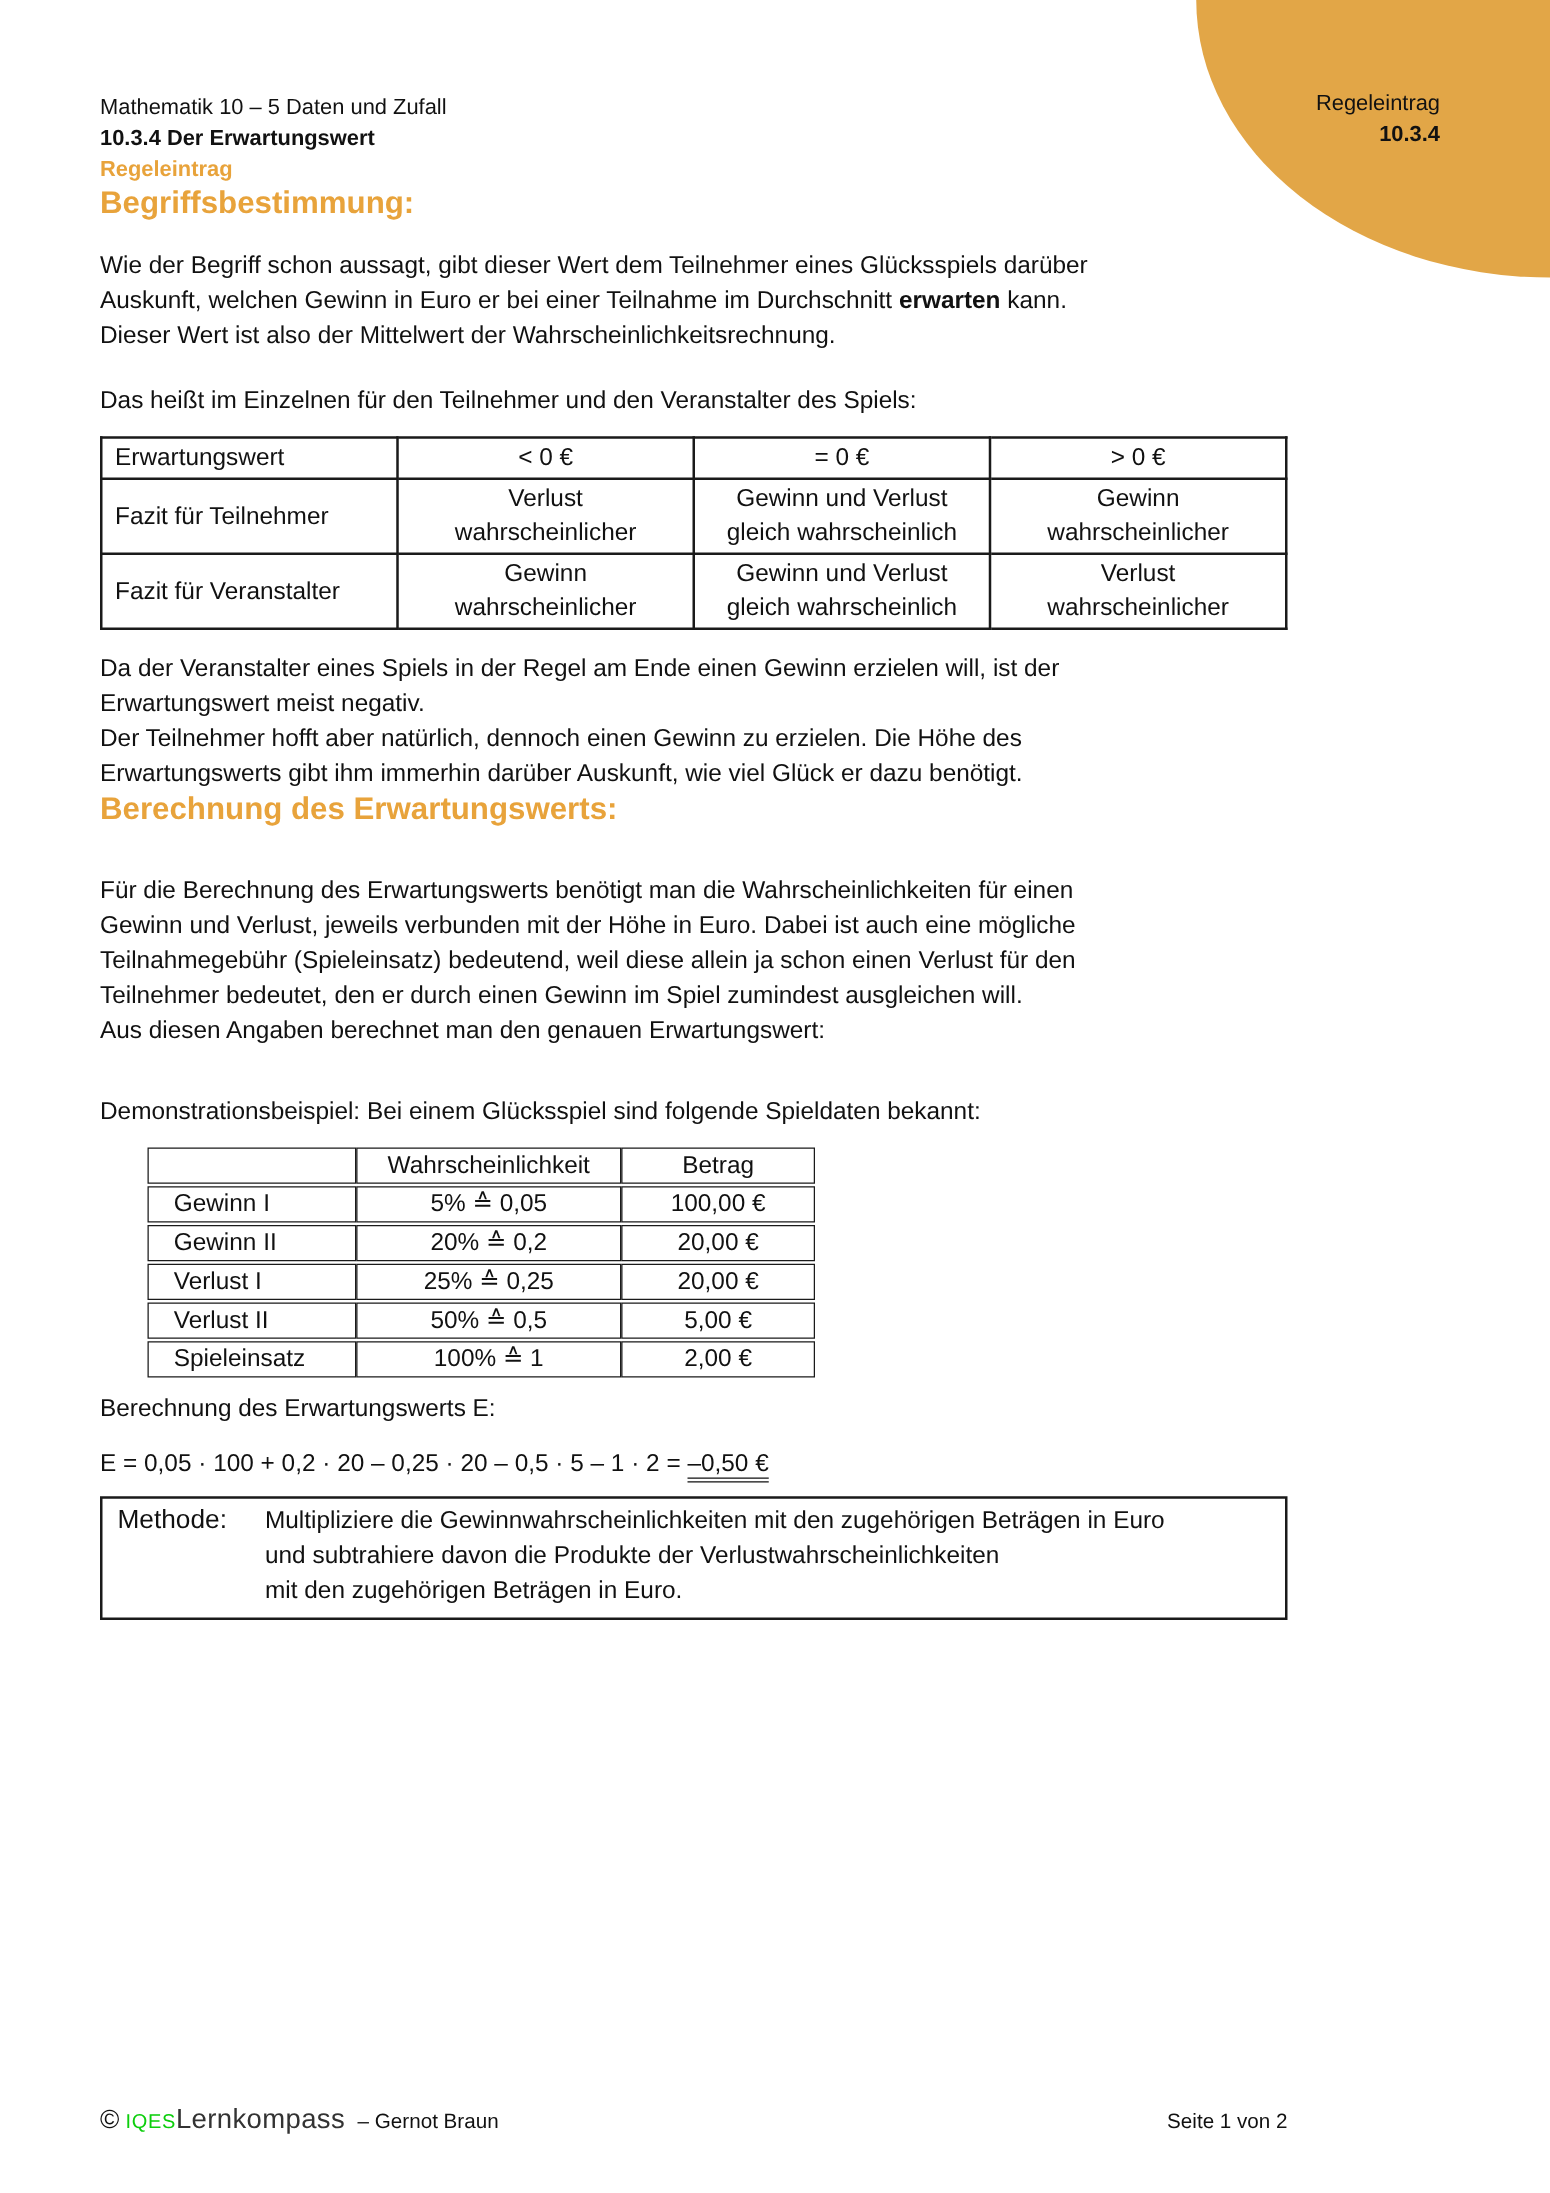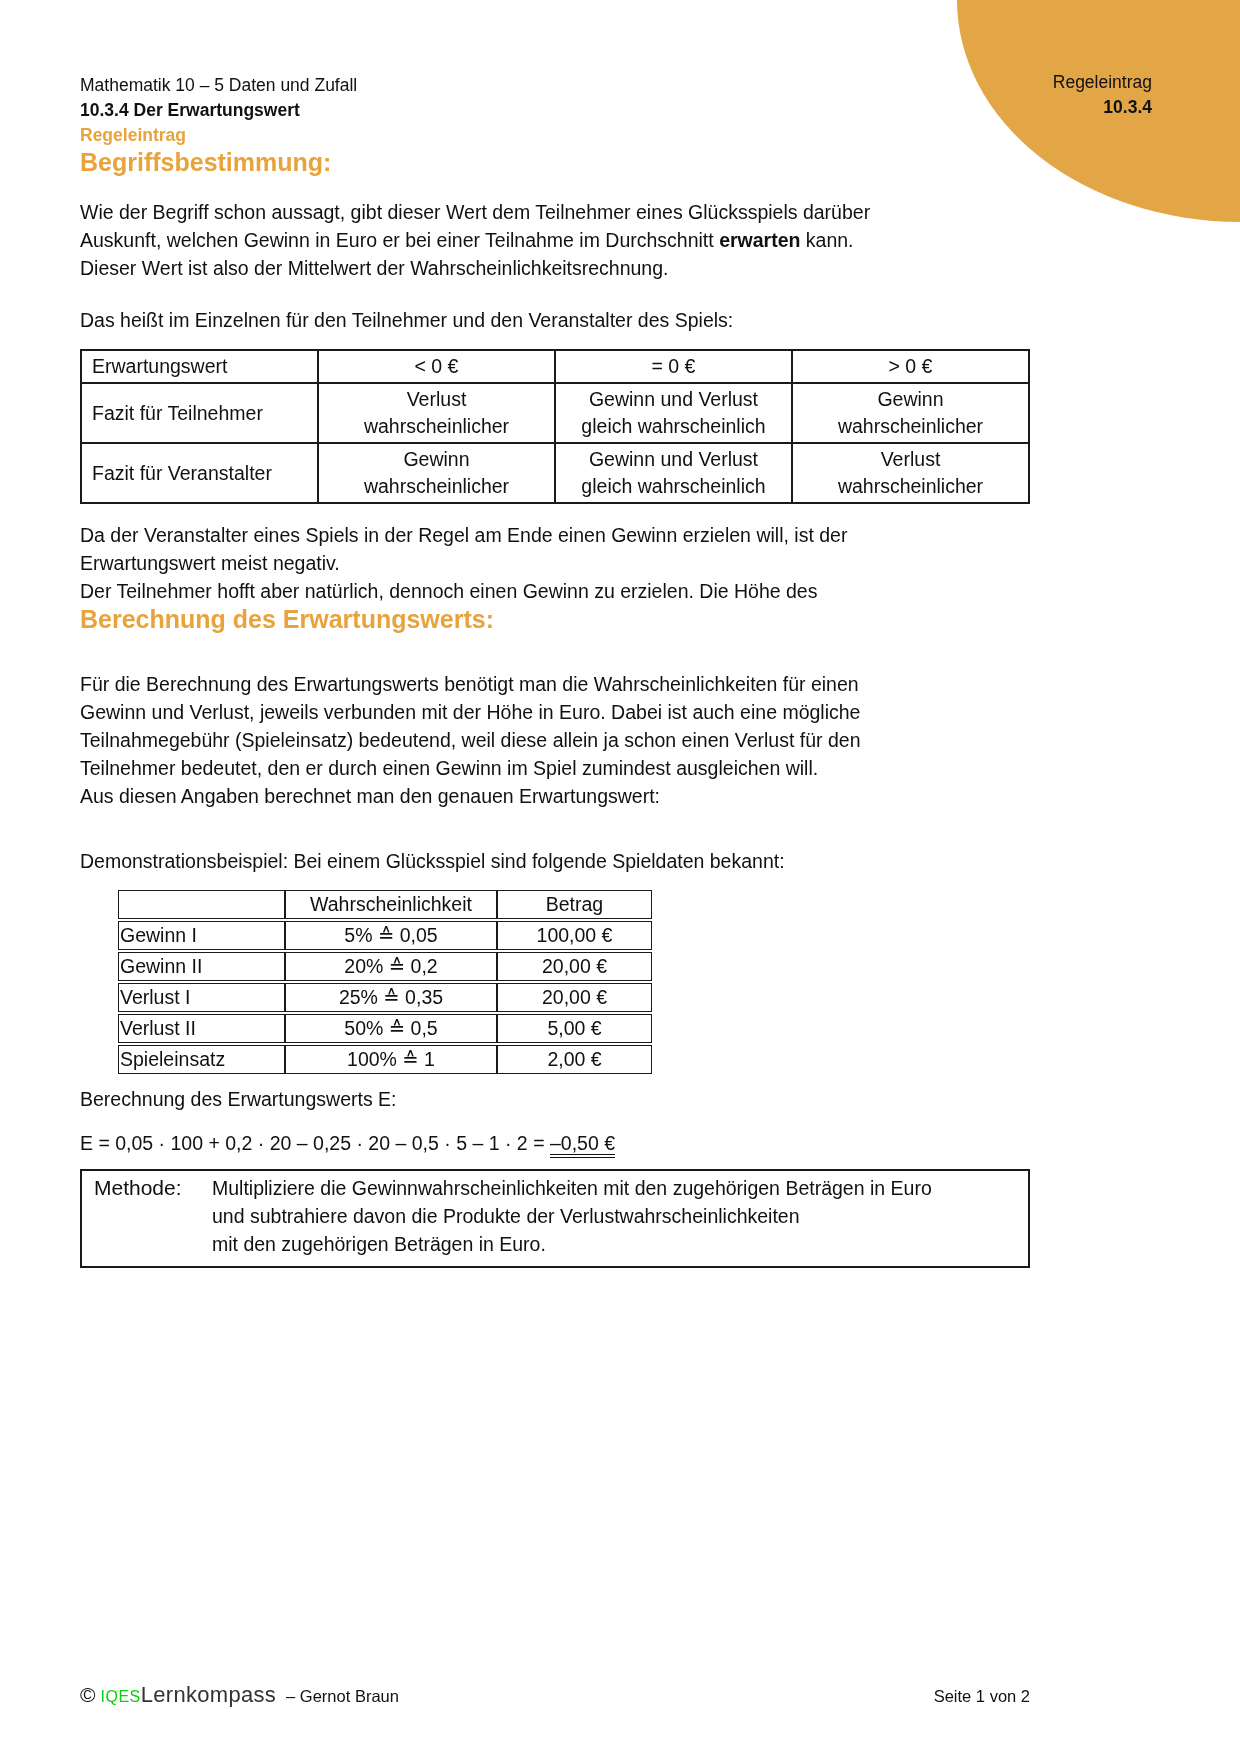--- a/index.html
+++ b/index.html
@@ -55,21 +55,21 @@
     border:2px solid #1a1a1a;padding:2px 10px;line-height:27px;
     vertical-align:middle;
   }
   .t1 td.c{text-align:center;}
 
   table.t2{
     border-collapse:separate;border-spacing:0 2px;
     margin:13px 0 0 38px;font-size:19.5px;table-layout:fixed;
   }
   .t2 td{
-    border:1px solid #1a1a1a;padding:0 1px;height:27px;line-height:27px;
+    border:1px solid #1a1a1a;padding:0 20px;height:27px;line-height:27px;
     box-sizing:border-box;vertical-align:middle;
   }
   .t2 td:nth-child(1){width:167px;}
   .t2 td:nth-child(2){width:212px;text-align:center;}
   .t2 td:nth-child(3){width:155px;text-align:center;}
 
   .formula{margin-top:16px;font-size:19.5px;}
   .formula .result{border-bottom:4px double #111;padding-bottom:0;}
 
   .methode{
@@ -160,20 +160,21 @@
           <span class="tl">wahrscheinlicher</span>
         </td>
       </tr>
     </tbody>
       </table>
 
     <p class="p3">
       <span class="tl">Da der Veranstalter eines Spiels in der Regel am Ende einen Gewinn erzielen will, ist der</span>
       <span class="tl">Erwartungswert meist negativ.</span>
       <span class="tl">Der Teilnehmer hofft aber natürlich, dennoch einen Gewinn zu erzielen. Die Höhe des</span>
+      <span class="tl">Erwartungswerts gibt ihm immerhin darüber Auskunft, wie viel Glück er dazu benötigt.</span>
     </p>
 
     <h1 class="sec sec2-title">Berechnung des Erwartungswerts:</h1>
 
     <p class="p4">
       <span class="tl">Für die Berechnung des Erwartungswerts benötigt man die Wahrscheinlichkeiten für einen</span>
       <span class="tl">Gewinn und Verlust, jeweils verbunden mit der Höhe in Euro. Dabei ist auch eine mögliche</span>
       <span class="tl">Teilnahmegebühr (Spieleinsatz) bedeutend, weil diese allein ja schon einen Verlust für den</span>
       <span class="tl">Teilnehmer bedeutet, den er durch einen Gewinn im Spiel zumindest ausgleichen will.</span>
       <span class="tl">Aus diesen Angaben berechnet man den genauen Erwartungswert:</span>
@@ -193,21 +194,21 @@
         <td>5% ≙ 0,05</td>
         <td>100,00 €</td>
       </tr>
       <tr>
         <td>Gewinn II</td>
         <td>20% ≙ 0,2</td>
         <td>20,00 €</td>
       </tr>
       <tr>
         <td>Verlust I</td>
-        <td>25% ≙ 0,35</td>
+        <td>25% ≙ 0,25</td>
         <td>20,00 €</td>
       </tr>
       <tr>
         <td>Verlust II</td>
         <td>50% ≙ 0,5</td>
         <td>5,00 €</td>
       </tr>
       <tr>
         <td>Spieleinsatz</td>
         <td>100% ≙ 1</td>

